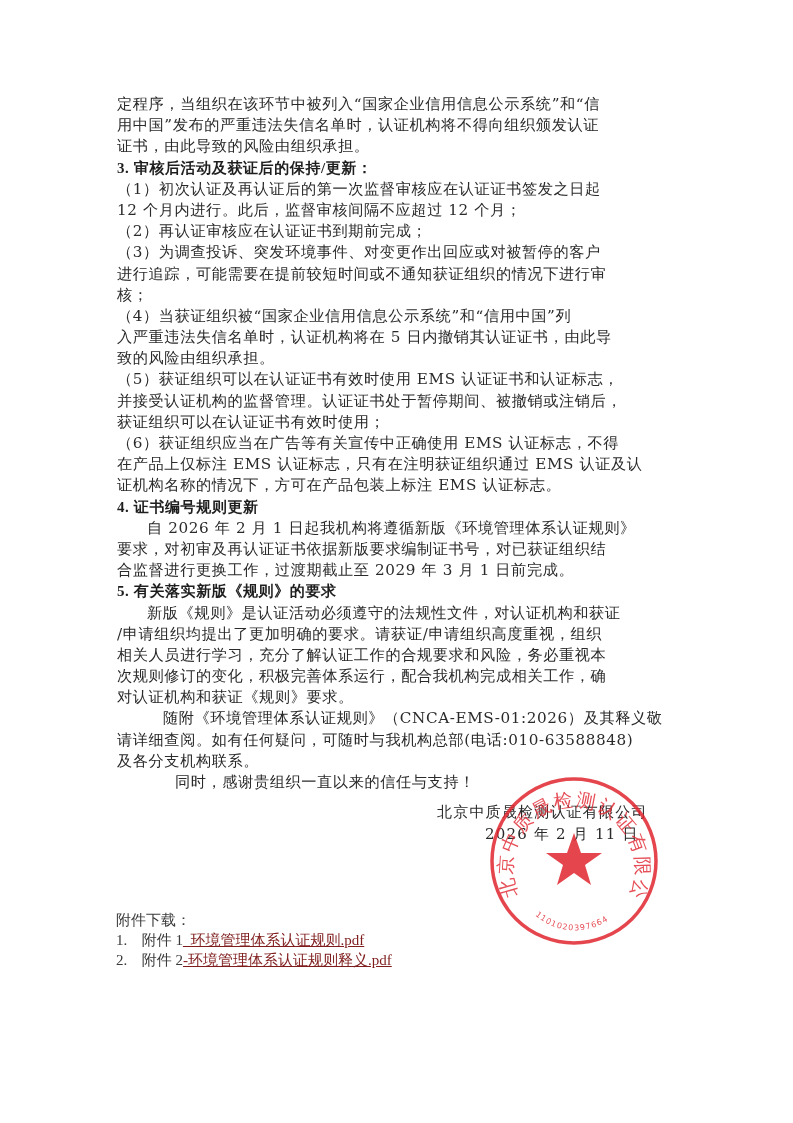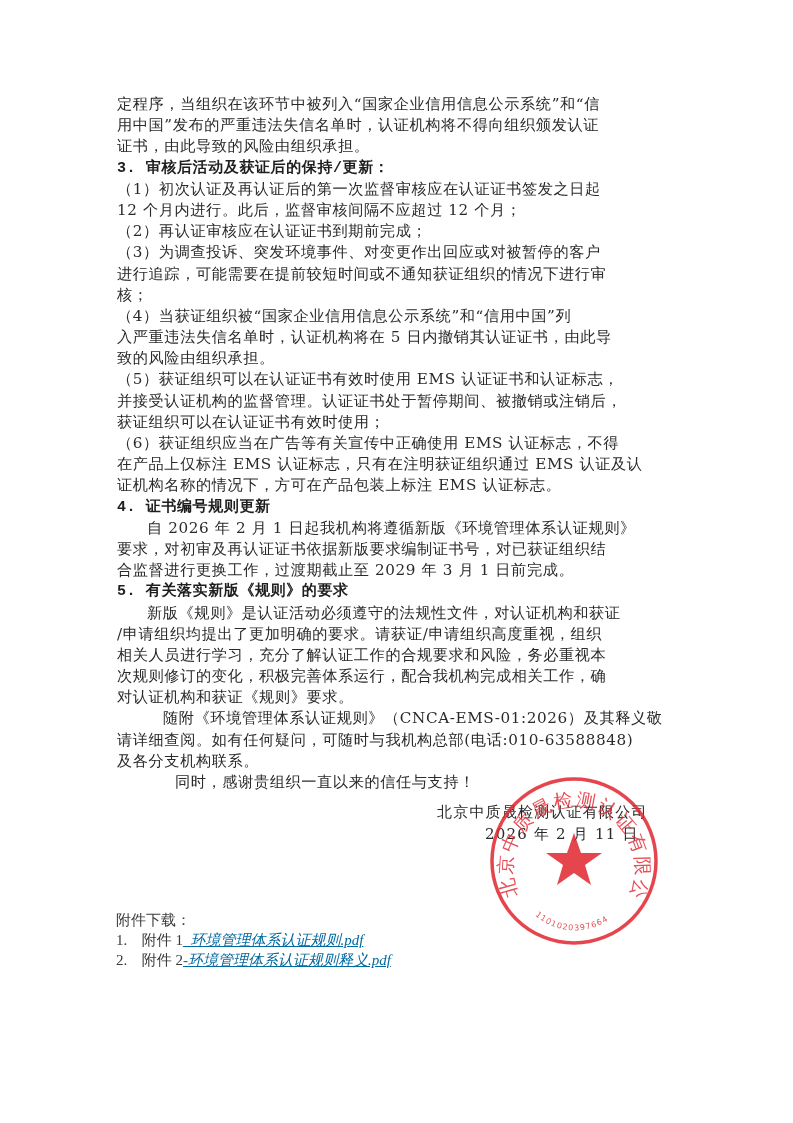--- a/index.html
+++ b/index.html
@@ -1,26 +1,26 @@
 <!DOCTYPE html>
 <html><head>
 <meta charset="utf-8">
 <style>
   html, body { margin:0; padding:0; }
   body { width:793px; height:1123px; background:#ffffff; position:relative; overflow:hidden;
          font-family:"DejaVu Serif","Liberation Serif",serif; color:#2a2a2a; }
   .page { position:absolute; left:0; top:0; width:793px; height:1123px; }
   .body-text { position:absolute; left:117px; top:94px; width:566px; font-size:15.2px; line-height:21.2px; letter-spacing:0.6px; text-align:justify; }
   .line { white-space:nowrap; display:block; height:21.2px; }
-  .heading { font-family:Liberation Mono, monospace; font-weight:bold; font-size:15px; color:#1e1e1e; }
+  .heading { font-family:Liberation Serif, serif; font-weight:bold; font-size:15px; color:#1e1e1e; }
   .sig { position:absolute; left:437px; top:801px; font-size:15px; letter-spacing:1.2px; line-height:22px; color:#2a2a2a; }
   .sig .date { padding-left:48px; }
   .stamp { position:absolute; left:488px; top:775px; width:172px; height:172px; }
   .attach { position:absolute; left:116px; top:910px; font-family:"Liberation Serif","DejaVu Serif",serif; font-size:15px; line-height:20px; color:#3a3a3a; }
-  .attach a { color:#0369a1; text-decoration:underline;font-style:italic; }
+  .attach a { color:#7f1d1d; text-decoration:underline; }
   .attach .num { display:inline-block; width:22px; }
 </style>
 </head>
 <body>
 
 <div class="page">
   <div class="body-text" id="body-text">
       <div>
         <span class="line">定程序，当组织在该环节中被列入“国家企业信用信息公示系统”和“信</span>
         <span class="line">用中国”发布的严重违法失信名单时，认证机构将不得向组织颁发认证</span>

